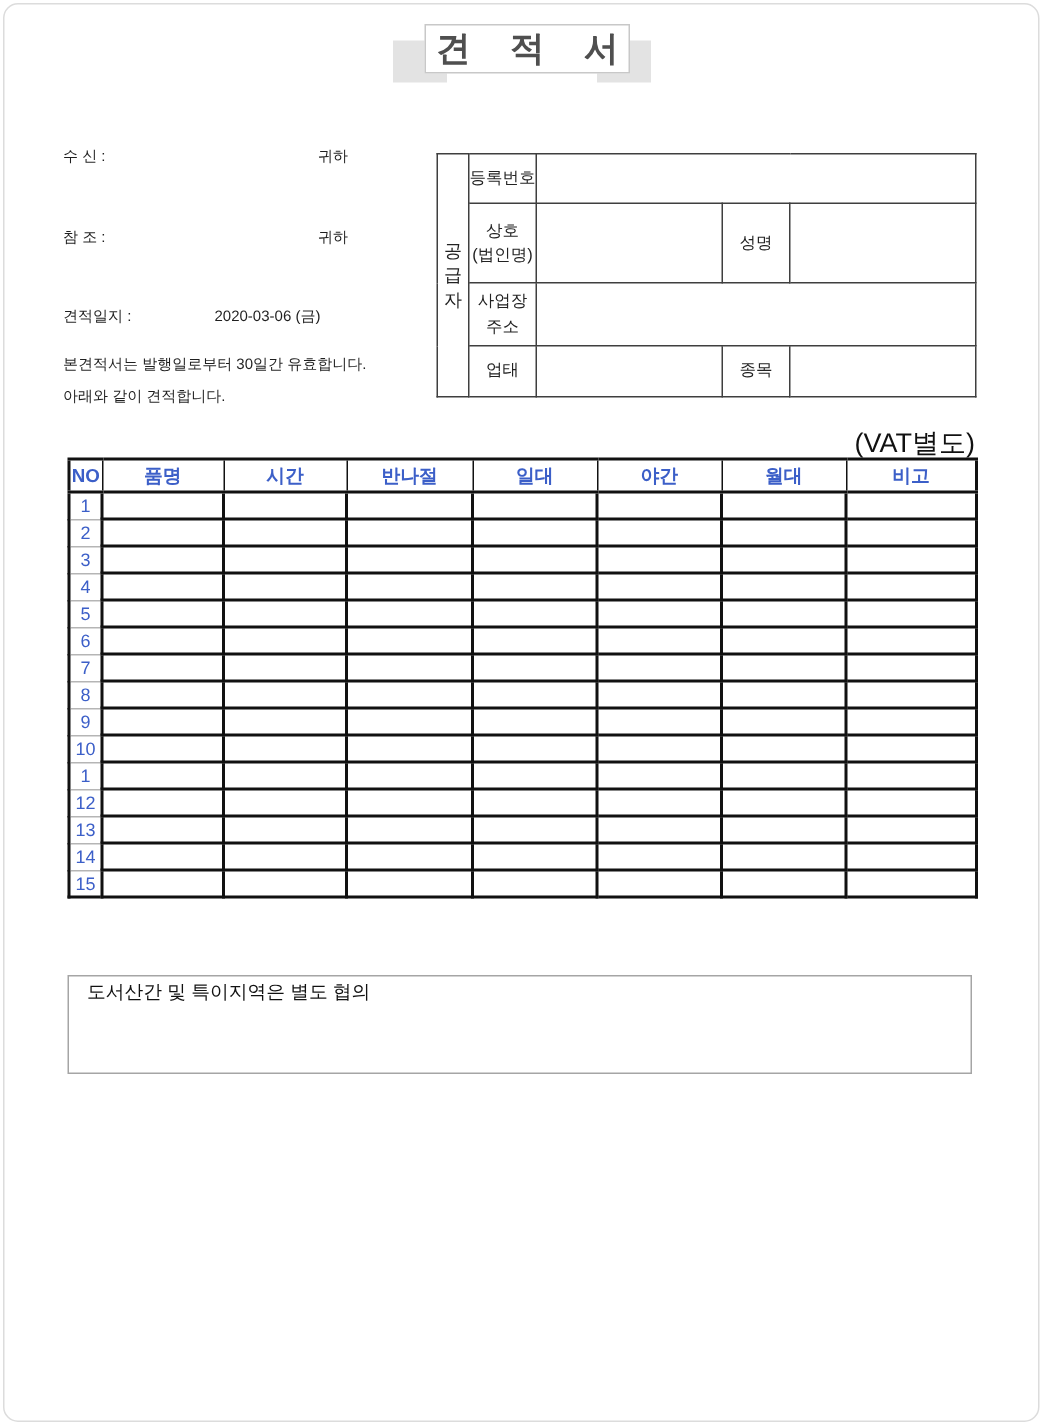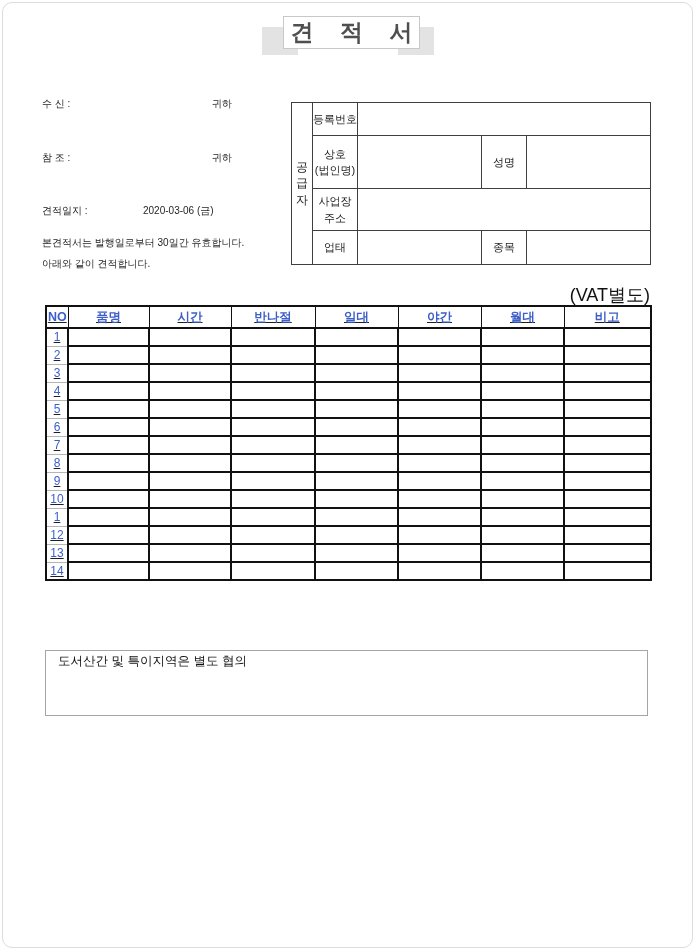--- a/index.html
+++ b/index.html
@@ -59,21 +59,20 @@
   .vat-note {
     position:absolute; left:45px; top:283px; width:605px;
     text-align:right; font-size:18px; color:#111;
   }
 
   
   .main-table {
     position:absolute; left:45px; top:305px; width:605px;
     border-collapse:collapse; table-layout:fixed;
     border:2px solid #111;
-    text-decoration:underline;
   }
   .main-table th {
     height:22px; border:1px solid #111;
     border-top:2px solid #111; border-bottom:2px solid #111;
     font-size:12.5px; font-weight:bold; color:#3c5fc8;
     text-align:center; vertical-align:middle;
   }
   .main-table td.data-cell { border:2px solid #111; height:18px; }
   .main-table td.no-cell {
     border:1px solid #b5b5b5; border-right:1px solid #333;
@@ -313,18 +312,28 @@
       <tr>
         <td class="no-cell">14</td>
         <td class="data-cell"></td>
         <td class="data-cell"></td>
         <td class="data-cell"></td>
         <td class="data-cell"></td>
         <td class="data-cell"></td>
         <td class="data-cell"></td>
         <td class="data-cell"></td>
       </tr>
+      <tr>
+        <td class="no-cell">15</td>
+        <td class="data-cell"></td>
+        <td class="data-cell"></td>
+        <td class="data-cell"></td>
+        <td class="data-cell"></td>
+        <td class="data-cell"></td>
+        <td class="data-cell"></td>
+        <td class="data-cell"></td>
+      </tr>
     </tbody>
 </table>
 
 <div class="note-box">
   <span>도서산간 및 특이지역은 별도 협의</span>
 </div>
 
 </body></html>

